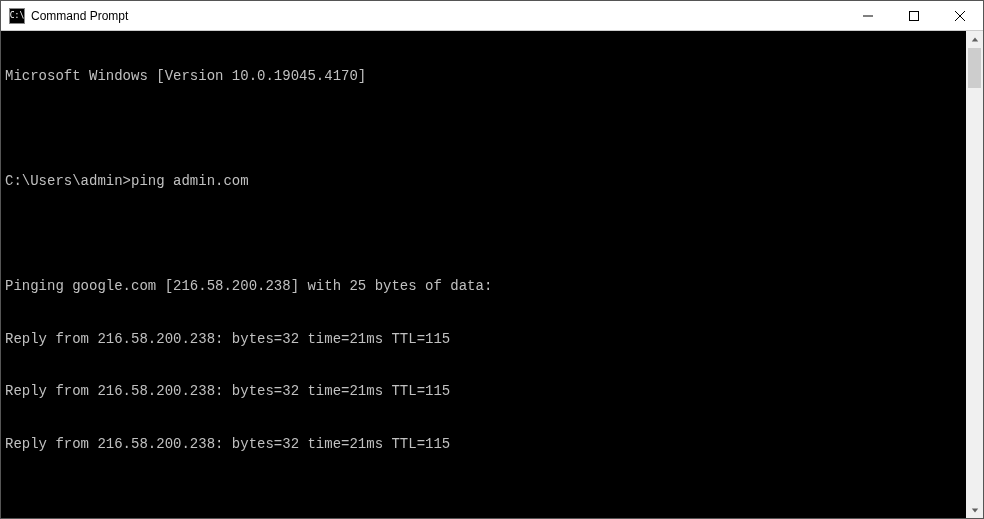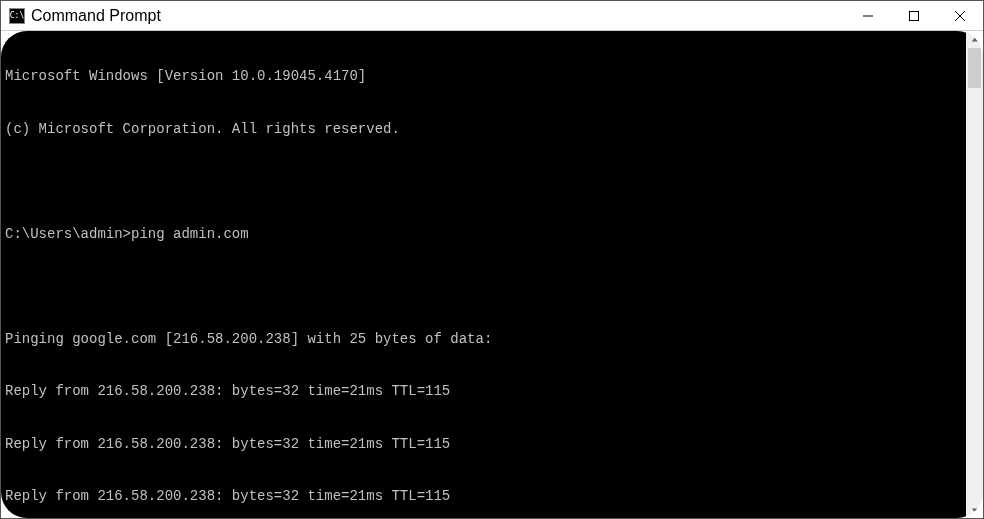--- a/index.html
+++ b/index.html
@@ -42,21 +42,21 @@
       align-items: center;
       justify-content: center;
     }
     .titlebar-icon-inner {
       font-size: 8px;
       font-family: monospace;
       color: #fff;
       line-height: 1;
     }
     .titlebar-text {
-      font-size: 16px;
+      font-size: 12px;
       color: #000;
       flex: 1;
     }
     .window-controls {
       display: flex;
       height: 100%;
     }
     .window-control {
       width: 46px;
       height: 100%;
@@ -67,21 +67,20 @@
     }
     .window-control svg {
       width: 10px;
       height: 10px;
     }
     .content-area {
       flex: 1;
       display: flex;
       background: #fef9c3;
       overflow: hidden;
-      border-radius: 26px;
     }
     .terminal {
       flex: 1;
       background: #000;
       color: #c0c0c0;
       font-family: Consolas, 'Courier New', monospace;
       font-size: 14px;
       line-height: 1.25;
       padding: 2px 4px;
       white-space: pre;
@@ -148,21 +147,20 @@
             <line x1="0" y1="0" x2="10" y2="10" stroke="#000" stroke-width="1"></line>
             <line x1="10" y1="0" x2="0" y2="10" stroke="#000" stroke-width="1"></line>
           </svg>
       </div>
     </div>
   </div>
 
   <div class="content-area">
     <div class="terminal">
       <div class="terminal-line">Microsoft Windows [Version 10.0.19045.4170]</div>
-      <div class="terminal-line">(c) Microsoft Corporation. All rights reserved.</div>
       <div class="terminal-line"> </div>
       <div class="terminal-line"><span>C:\Users\admin&gt;</span><span>ping admin.com</span></div>
       <div class="terminal-line"> </div>
       <div class="terminal-line">Pinging google.com [216.58.200.238] with 25 bytes of data:</div>
       <div class="terminal-line">Reply from 216.58.200.238: bytes=32 time=21ms TTL=115</div>
       <div class="terminal-line">Reply from 216.58.200.238: bytes=32 time=21ms TTL=115</div>
       <div class="terminal-line">Reply from 216.58.200.238: bytes=32 time=21ms TTL=115</div>
       
       
       

